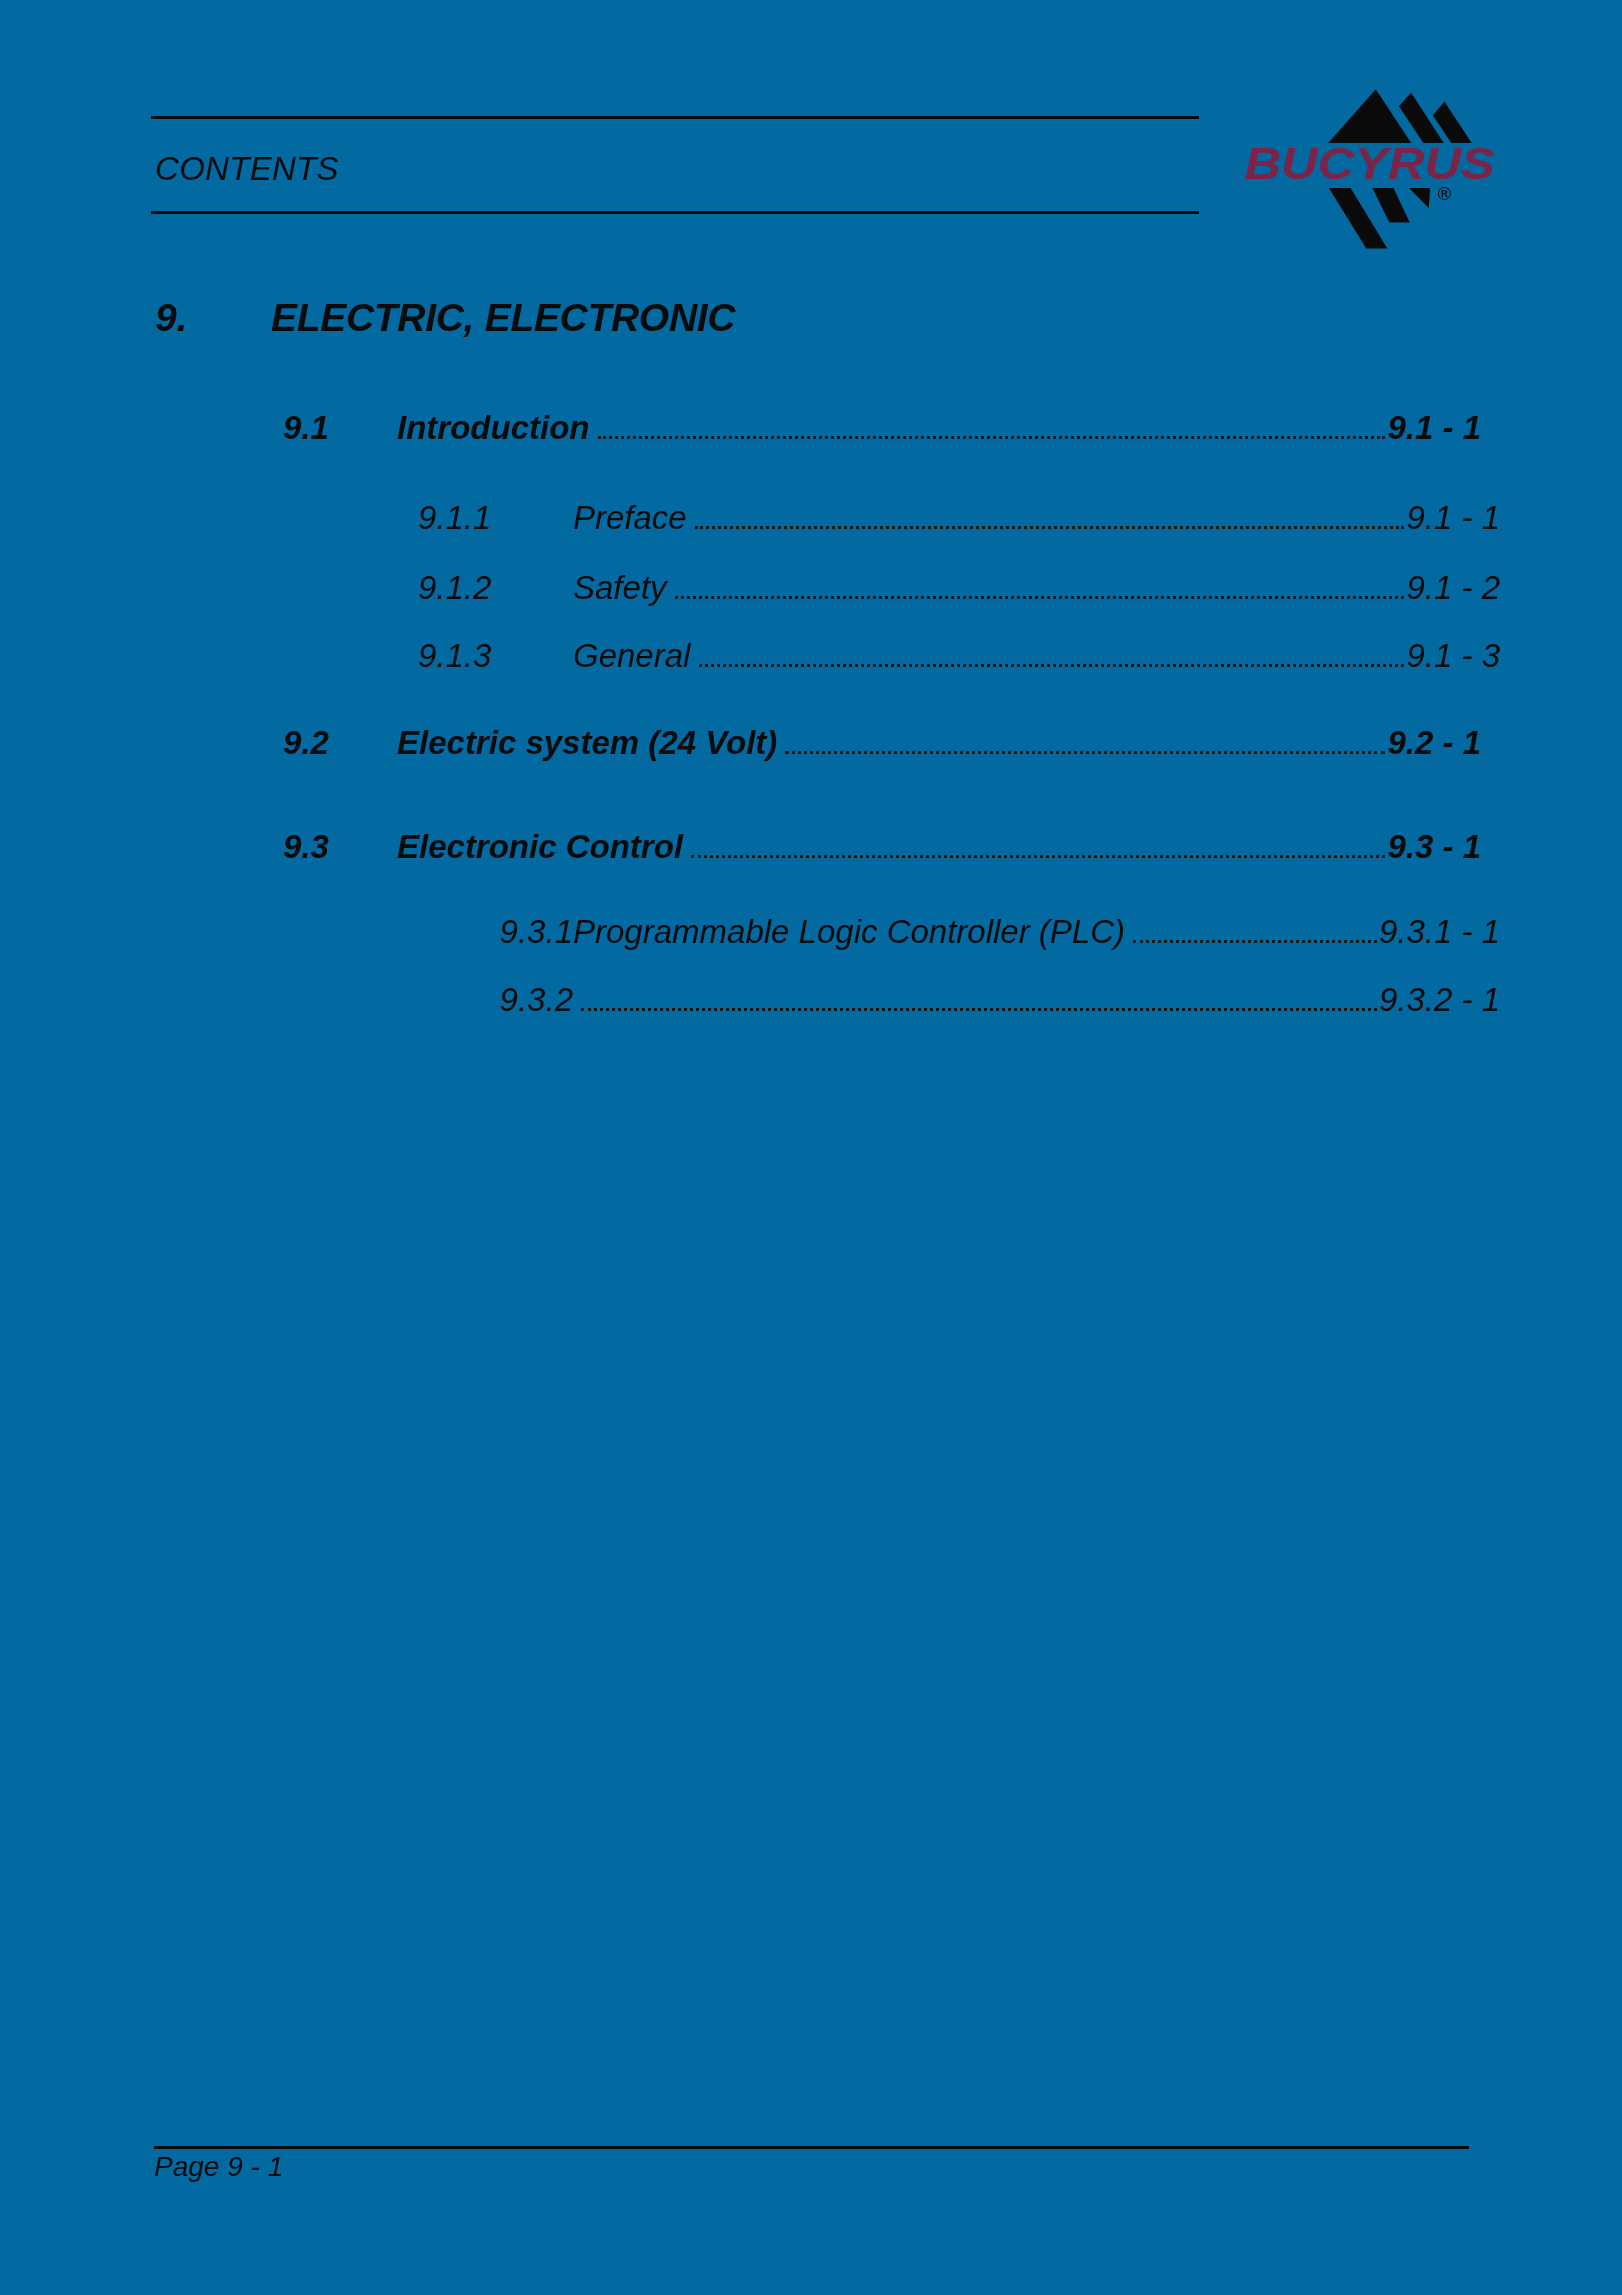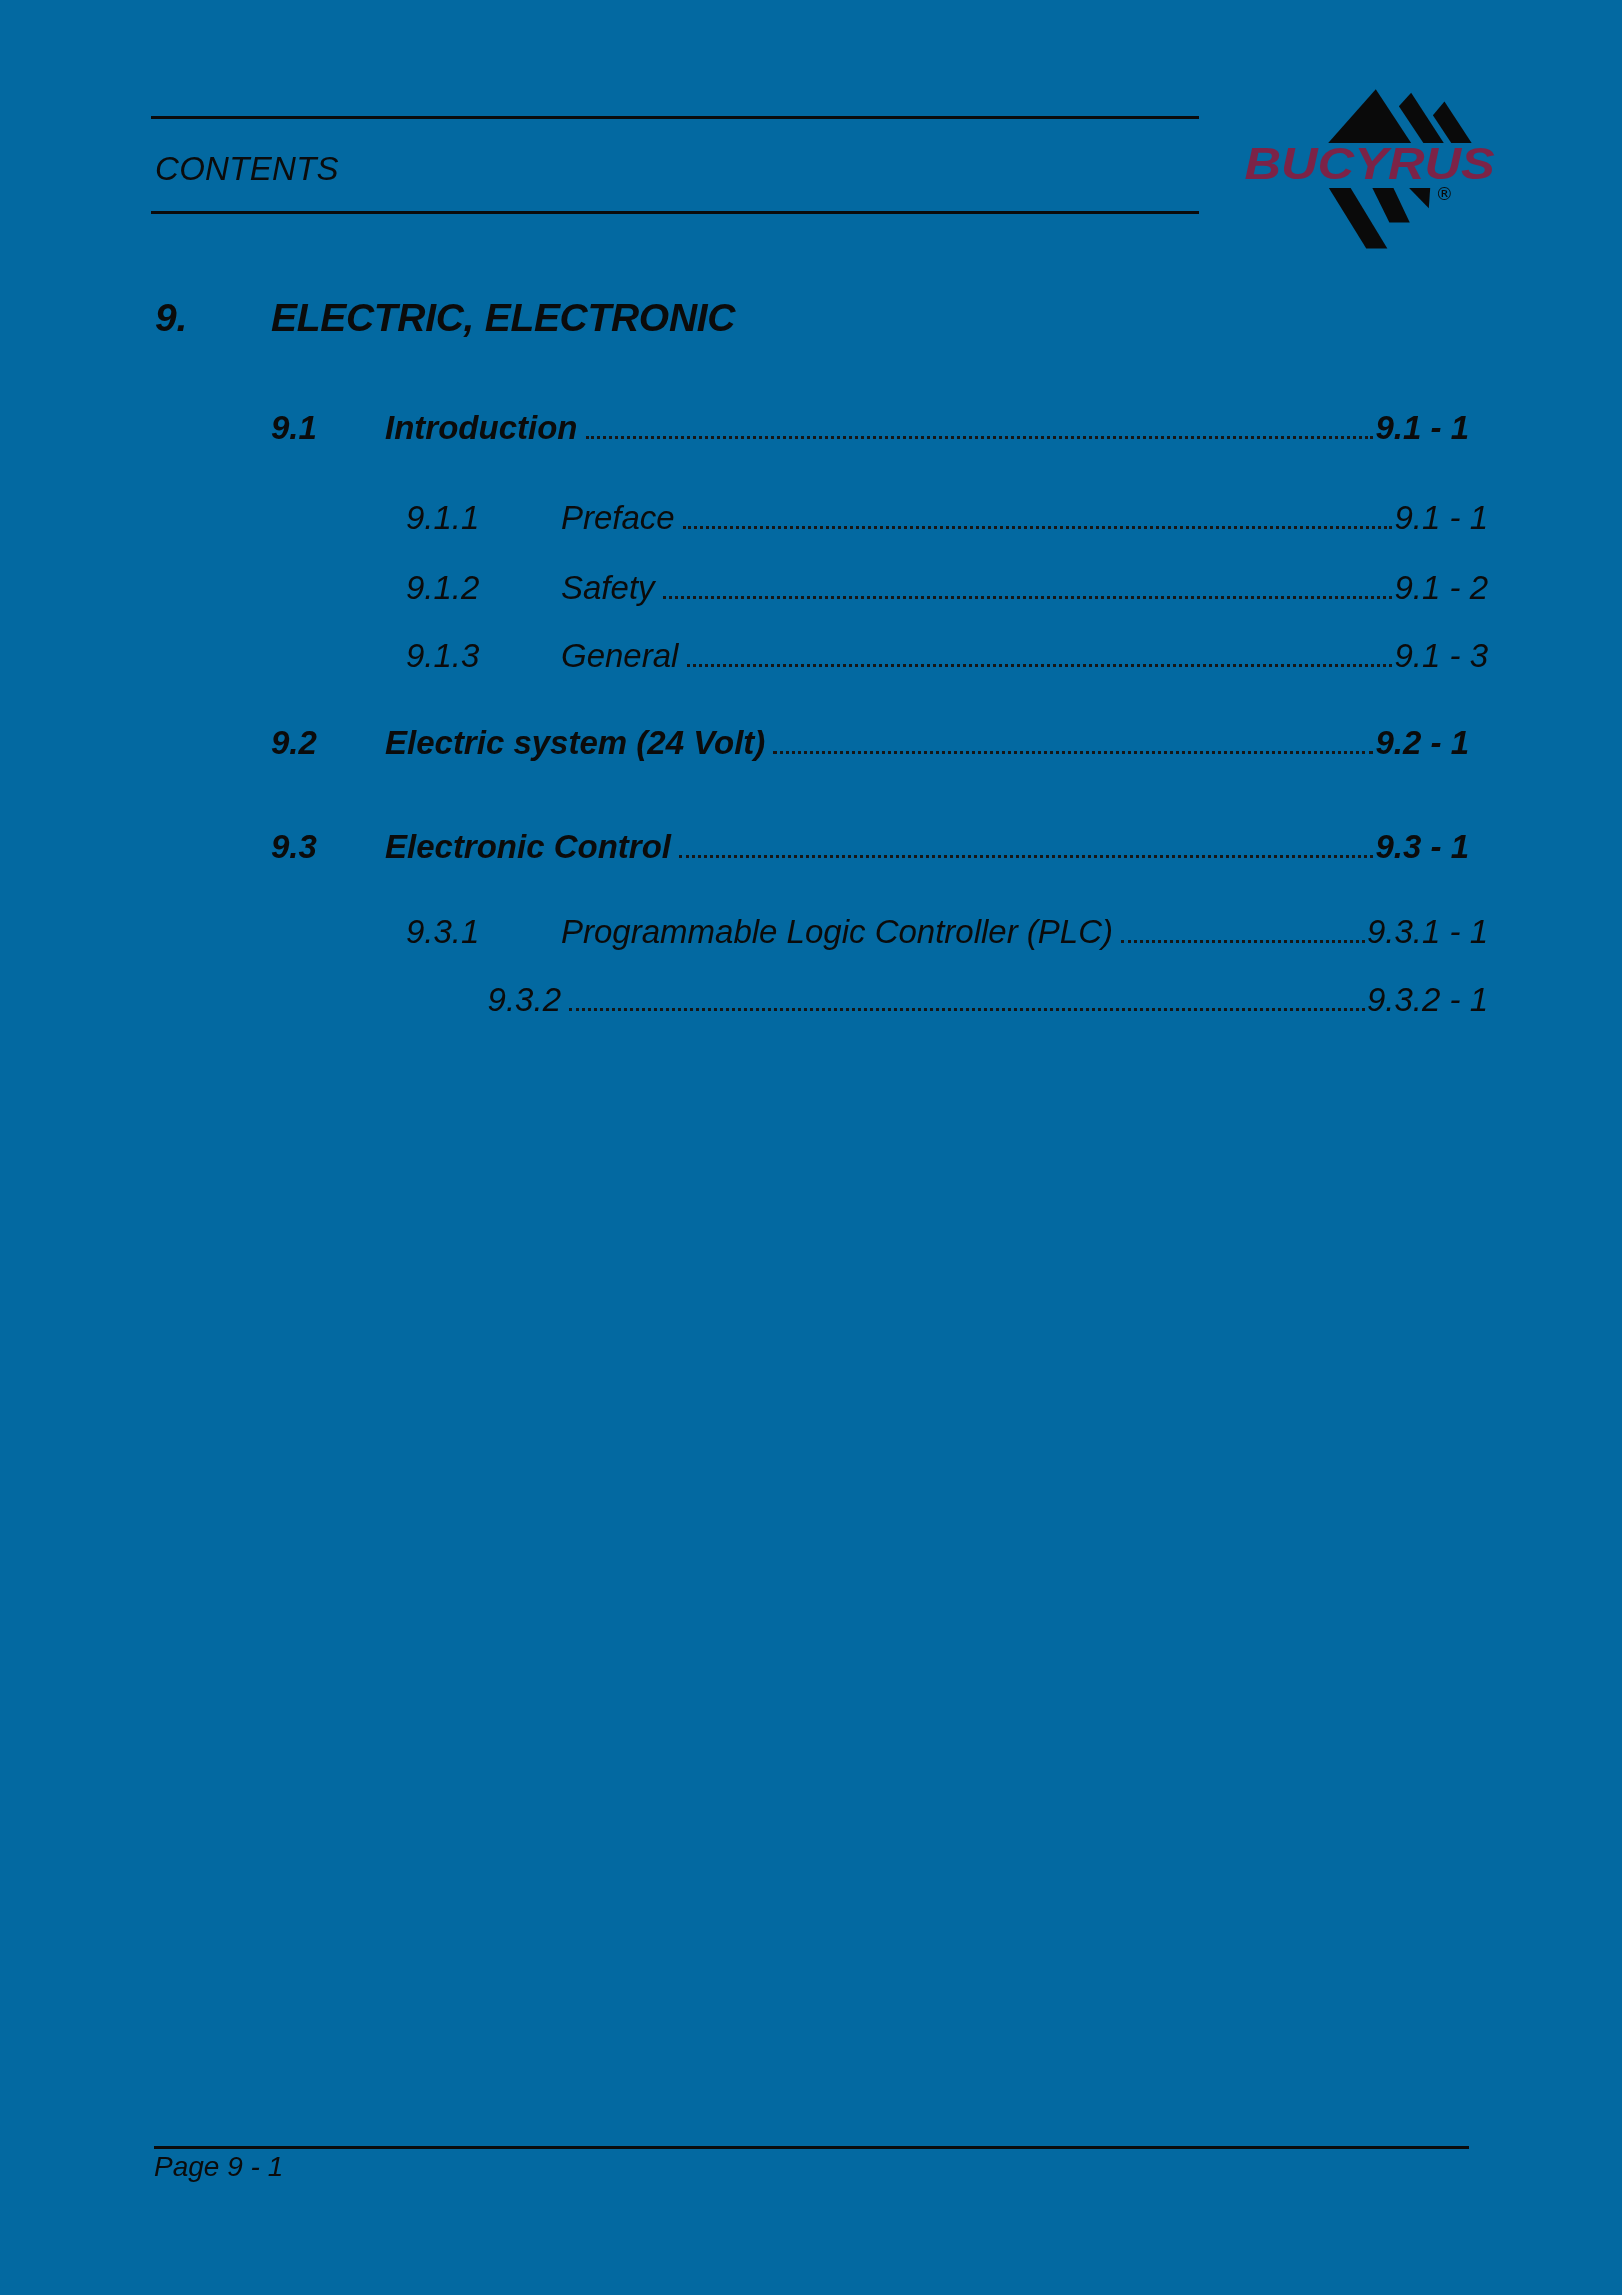--- a/index.html
+++ b/index.html
@@ -23,21 +23,21 @@
   }
 
   .logo{position:absolute;left:1242px;top:56px;width:273px;height:204px;}
 
   .doc-heading{
     position:absolute;left:155px;top:297px;width:1227px;
     display:flex;font-size:39px;font-weight:bold;letter-spacing:-0.3px;line-height:42px;
   }
   .doc-heading .h-num{width:116px;flex:0 0 auto;}
 
-  .toc{position:absolute;left:0;top:0;width:1313px;height:1363px;}
+  .toc{position:absolute;left:12px;top:0;width:1313px;height:1363px;}
   .toc-row{
     position:absolute;display:flex;align-items:flex-start;
     font-size:33px;line-height:37px;white-space:nowrap;
   }
   .toc-row.l1{left:271px;width:1198px;font-weight:bold;}
   .toc-row.l2{left:387px;width:1082px;font-weight:normal;margin-left:19px;}
   .toc-row.l1 .toc-num{width:114px;flex:0 0 auto;}
   .toc-row.l2 .toc-num{width:155px;flex:0 0 auto;}
   .toc-title{flex:0 0 auto;}
   .toc-leader{
@@ -110,21 +110,21 @@
         <span class="toc-title">Electric system (24 Volt)</span>
         <span class="toc-leader"></span>
         <span class="toc-page">9.2 - 1</span>
       </div>
       <div class="toc-row l1" style="top: 828px;">
         <span class="toc-num">9.3</span>
         <span class="toc-title">Electronic Control</span>
         <span class="toc-leader"></span>
         <span class="toc-page">9.3 - 1</span>
       </div>
-      <div class="toc-row l2" style="top: 913px;">
+      <div class="toc-row l2" style="top: 913px; text-align: right;">
         <span class="toc-num">9.3.1</span>
         <span class="toc-title">Programmable Logic Controller (PLC)</span>
         <span class="toc-leader"></span>
         <span class="toc-page">9.3.1 - 1</span>
       </div>
       <div class="toc-row l2" style="top: 981px; text-align: right;">
         <span class="toc-num">9.3.2</span>
         <span class="toc-leader"></span>
         <span class="toc-page">9.3.2 - 1</span>
       </div>

